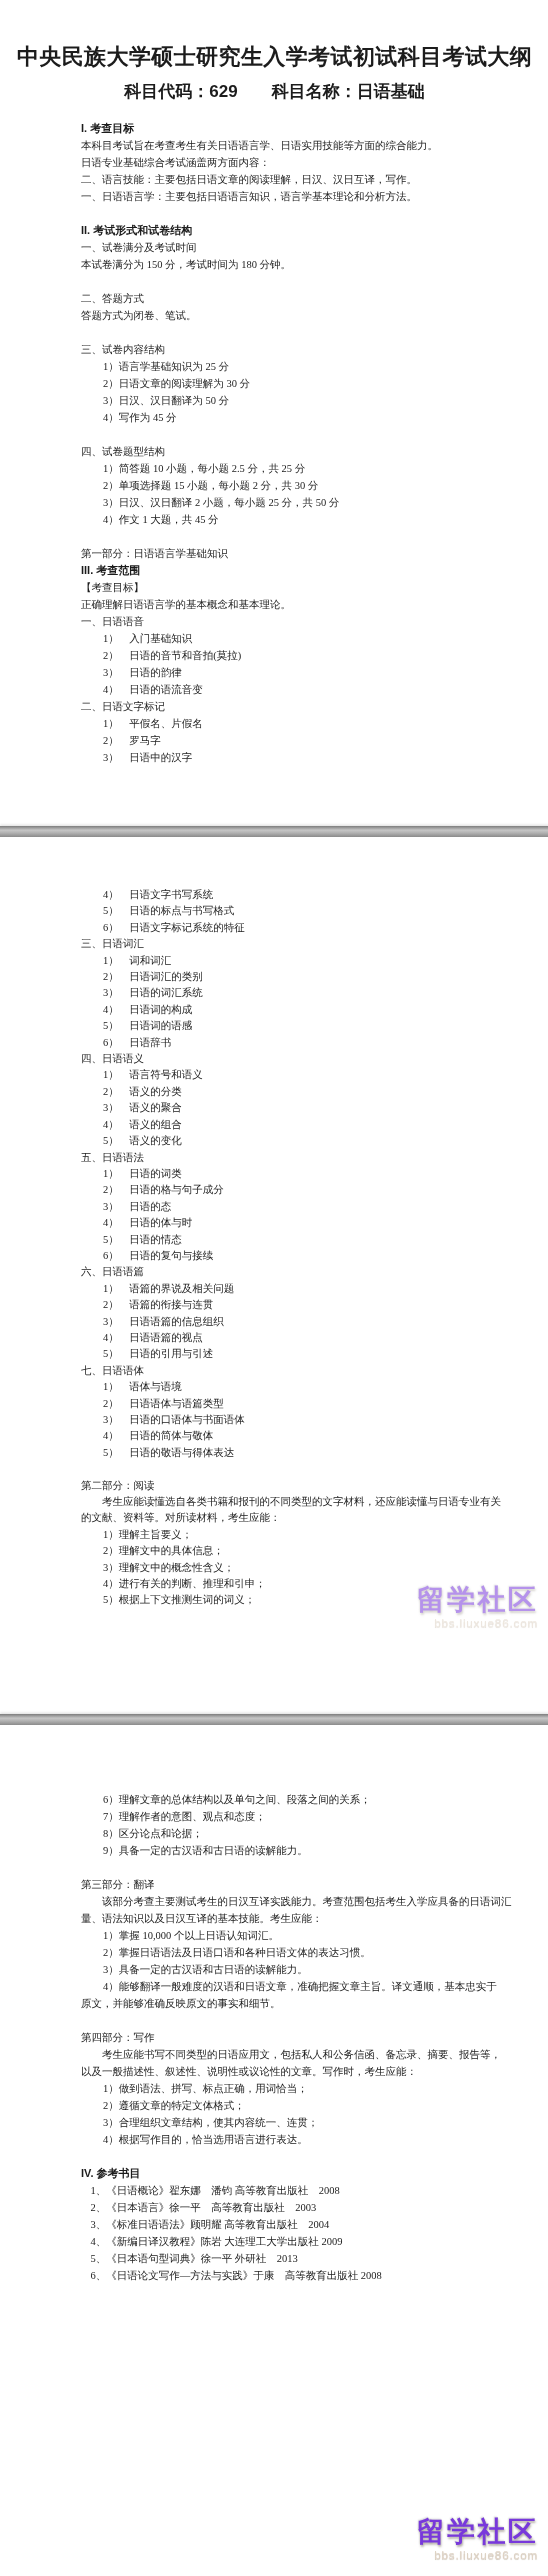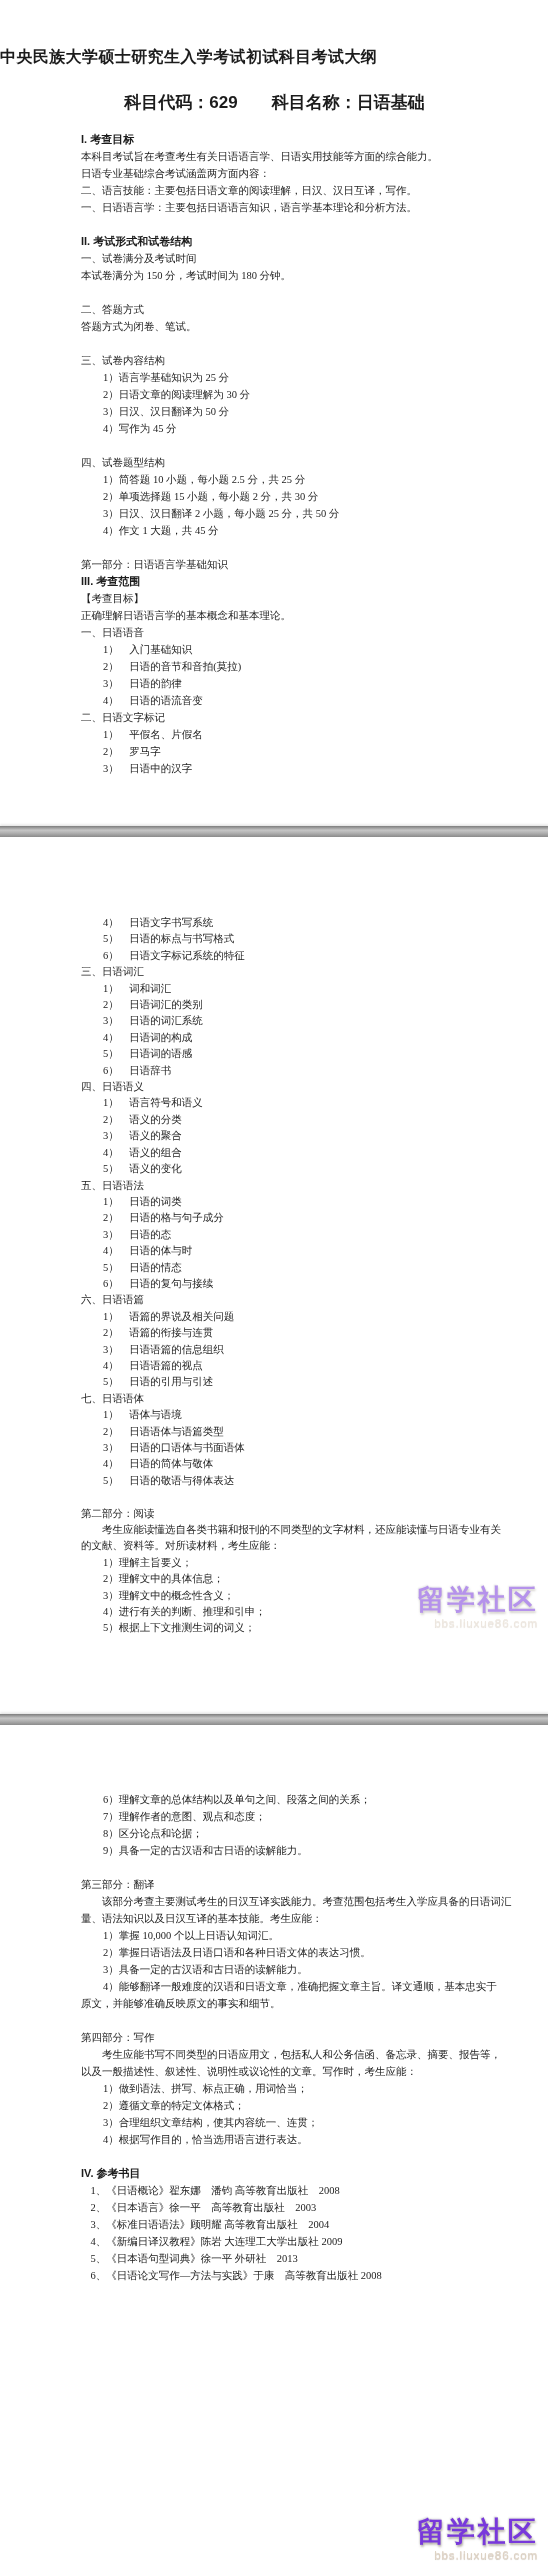--- a/index.html
+++ b/index.html
@@ -1,25 +1,25 @@
 <!DOCTYPE html>
 <html style="font-size:12.5px"><head>
 <meta charset="utf-8">
 <style>
   html,body{margin:0;padding:0;background:#ffffff;}
   body{width:549px;font-family:"Liberation Serif","DejaVu Serif",serif;color:#1c1c1c;}
   .doc{position:relative;width:549px;height:2576px;background:#ffffff;overflow:hidden;}
   .page{box-sizing:border-box;padding-left:81px;padding-right:44px;overflow:hidden;background:#ffffff;}
   .page1{height:826px;padding-top:45px;}
-  .page2{height:877px;padding-top:78px;}
+  .page2{height:877px;padding-top:50px;}
   .page3{height:851px;padding-top:66px;}
   .sep{height:11px;width:549px;background:linear-gradient(180deg,#7d7d7d 0%,#c6c6c6 38%,#b2b2b2 62%,#8b8b8b 100%);box-shadow:0 -1.6px 2.3px rgba(0,0,0,0.10),0 1.6px 3.1px rgba(0,0,0,0.12);}
   .ln{min-height:17px;line-height:17px;font-size:10.5px;white-space:nowrap;}
   .page2 .ln{min-height:16.4px;line-height:16.4px;}
-  .t{font-family:"Liberation Sans","DejaVu Sans",sans-serif;font-weight:bold;font-size:16px;line-height:23.4px;min-height:23.4px;letter-spacing:0.4px;text-align:left;margin-left:-81px;margin-right:-44px;margin-bottom:26px;}
+  .t{font-family:"Liberation Sans","DejaVu Sans",sans-serif;font-weight:bold;font-size:22px;line-height:23.4px;min-height:23.4px;letter-spacing:0.4px;text-align:center;margin-left:-81px;margin-right:-44px;margin-bottom:15px;}
   .s{font-family:Liberation Sans, sans-serif;font-weight:bold;font-size:17px;text-align:center;margin-left:-81px;margin-right:-44px;margin-bottom:20px;}
   .h{font-family:"Liberation Sans","DejaVu Sans",sans-serif;font-weight:bold;font-size:11px;}
   .b{}
   .i{padding-left:22px;}
   .k{padding-left:9.4px;}
   .x{}
   .wm{position:absolute;right:11px;text-align:right;pointer-events:none;font-family:"Liberation Sans","DejaVu Sans",sans-serif;}
   .wm-name{font-size:28px;line-height:30px;font-weight:bold;letter-spacing:2.3px;color:#6d28d9;text-shadow:0.8px 1.6px 2.3px #aaa49c,-0.8px -0.8px 1.6px #d8d8d8,0 0 0.8px #bdbdbd;}
   .wm-url{font-size:11.7px;line-height:12.5px;margin-top:1.6px;color:#ddd0c0;text-shadow:0 0.8px 0.8px #c9beb2;letter-spacing:0.8px;}
   .wm1{top:1585px;opacity:0.5;}

